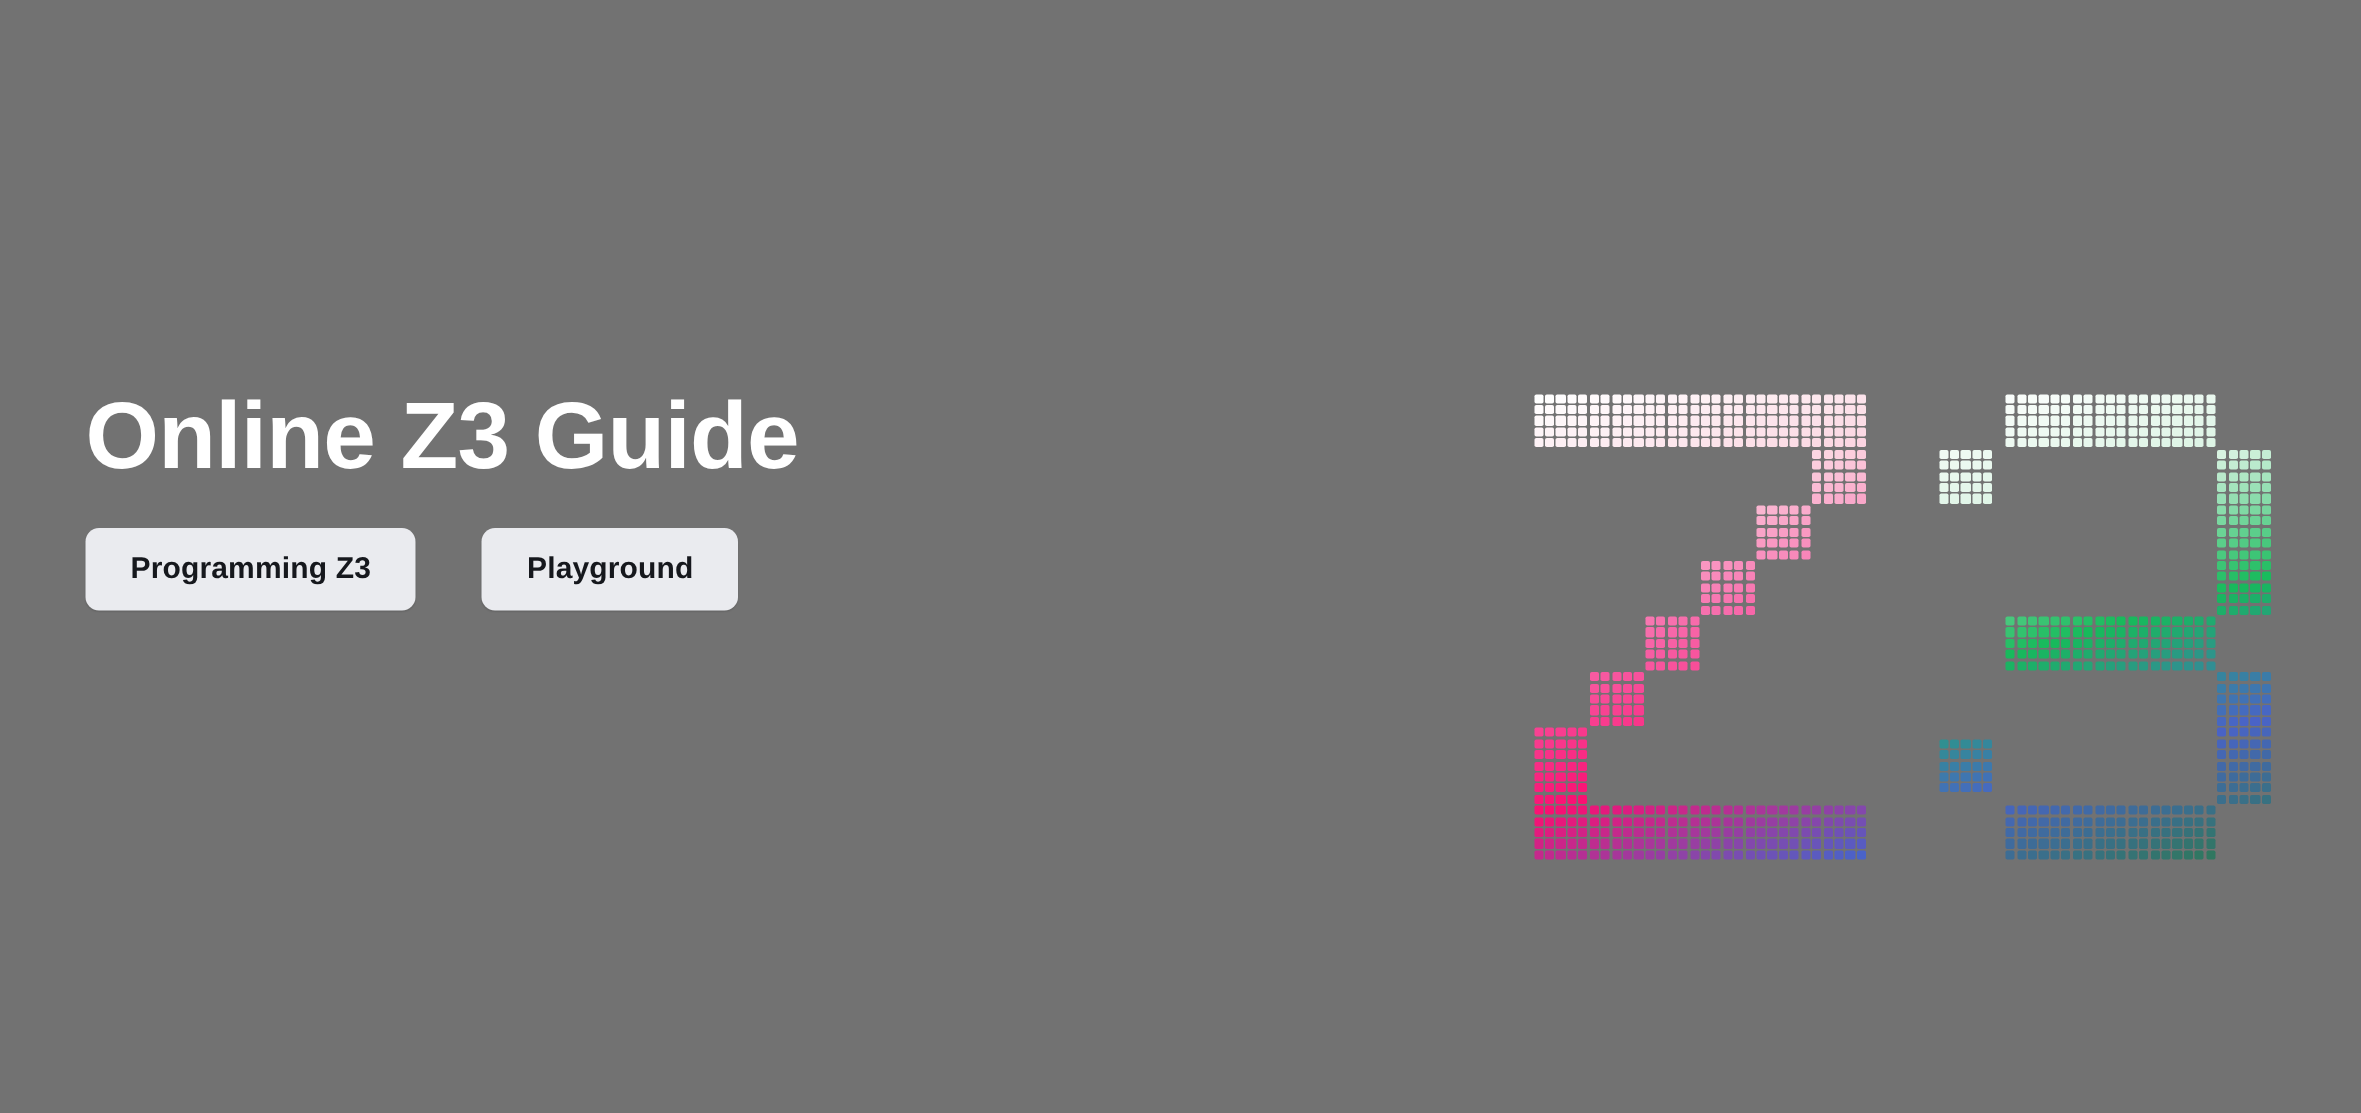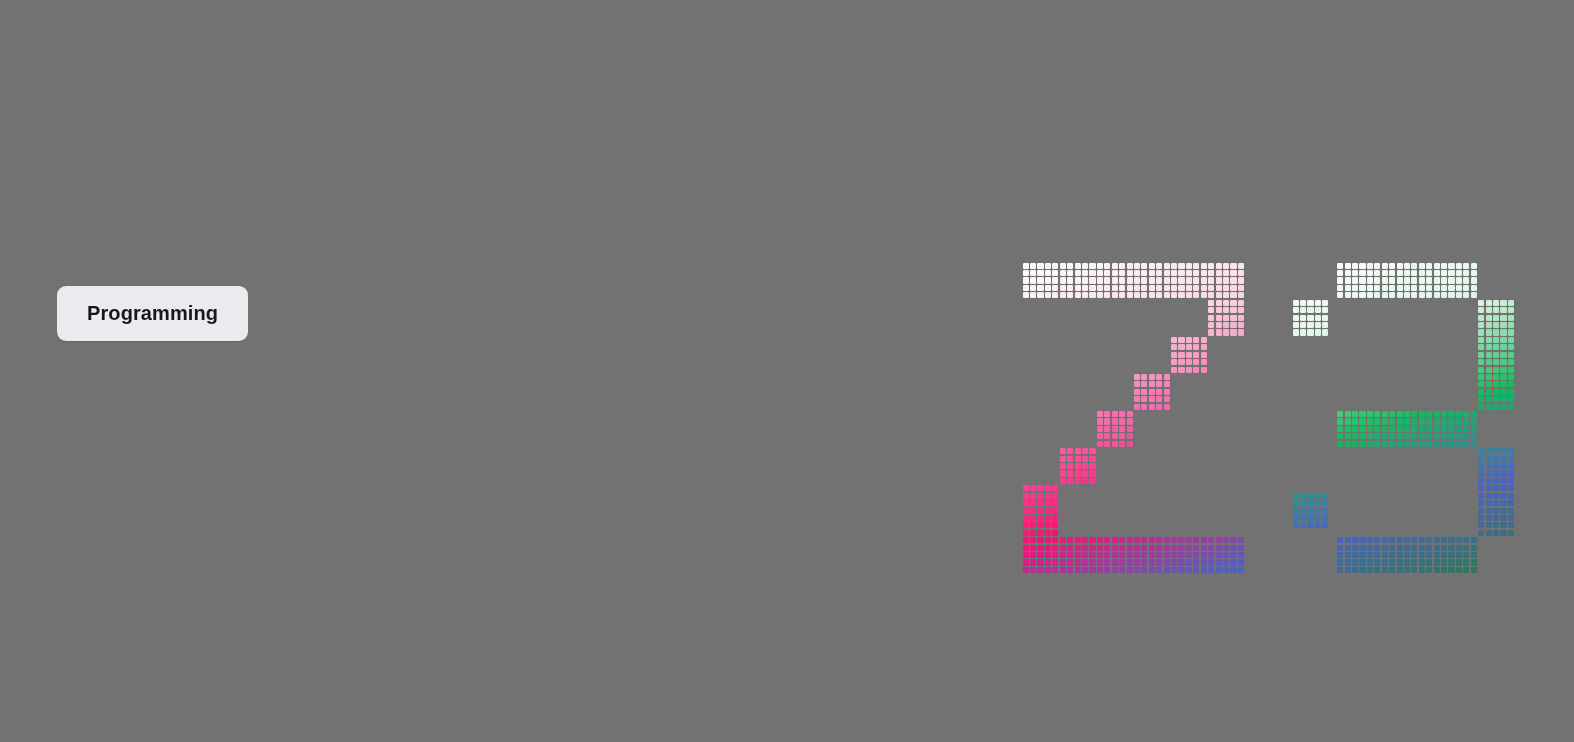--- a/index.html
+++ b/index.html
@@ -83,23 +83,25 @@
     height: 6.1px;
     border-radius: 1.2px;
   }
 </style>
 </head>
 <body>
 
 <div id="hero">
 
   <div id="hero-text">
+    <h1 id="page-title">Online Z3 Guide</h1>
 
     <div id="hero-buttons">
-      <button class="hero-btn">Programming</button>
+      <button class="hero-btn">Programming Z3</button>
+      <button class="hero-btn">Playground</button>
     </div>
   </div>
 
   <div id="pixel-logo">
     <div class="glyph" id="glyph-z" style="left: 0px; width: 222.6px; height: 311.64px;">
       <div class="pixel-grid" id="grid-z" style="width: 222.6px; height: 311.64px;">
           <div class="px" style="left: 0.65px; top: 0.65px; background: rgb(255, 255, 255);"></div>
           <div class="px" style="left: 8.07px; top: 0.65px; background: rgb(255, 254, 254);"></div>
           <div class="px" style="left: 15.49px; top: 0.65px; background: rgb(255, 253, 254);"></div>
           <div class="px" style="left: 22.91px; top: 0.65px; background: rgb(255, 252, 253);"></div>

